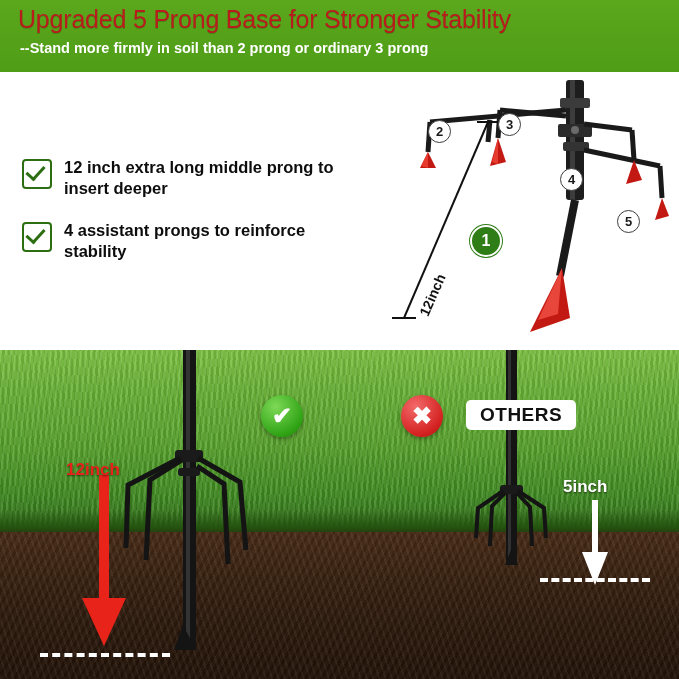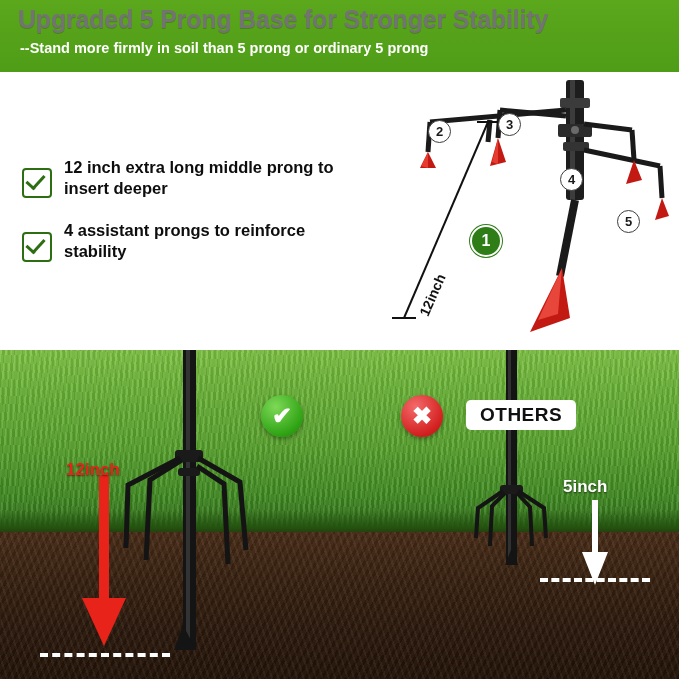--- a/index.html
+++ b/index.html
@@ -17,21 +17,21 @@
     background:#ffffff;
   }
   .header-band{
     position:absolute;left:0;top:0;width:679px;height:72px;
     background:#54a31a;
     background:linear-gradient(180deg,#5ba81d 0%,#4f9c17 100%);
   }
   
   .header-title{
     position:absolute;left:18px;top:5px;
-    font-size:25px;font-weight:bold;color:#737373;
+    font-size:25px;font-weight:normal;color:#b91c1c;
     letter-spacing:-0.2px;white-space:nowrap;
     text-shadow:0 1px 0 rgba(0,0,0,.18);
   }
   .header-sub{
     position:absolute;left:20px;top:40px;
     font-size:14.5px;font-weight:bold;color:#ffffff;
     white-space:nowrap;
   }
 
   
@@ -46,21 +46,21 @@
     clip-path:polygon(150px 0,150px 42px,0 0);
   }
 
   
   .panel-top{
     position:absolute;left:0;top:72px;width:679px;height:278px;
     background:#ffffff;overflow:hidden;
   }
 
   .bullets{position:absolute;left:22px;top:85px;width:350px;}
-  .bullet{display:flex;align-items:flex-end;margin-bottom:22px;}
+  .bullet{display:flex;align-items:flex-start;margin-bottom:22px;}
   .check-box{
     width:26px;height:26px;border:2.5px solid #2d6e12;border-radius:4px;
     position:relative;flex:0 0 auto;margin-top:2px;
   }
   .check-box:after{
     content:"";position:absolute;left:6px;top:1px;width:8px;height:15px;
     border:solid #2d6e12;border-width:0 3.5px 3.5px 0;transform:rotate(42deg);
   }
   .bullet-text{
     margin-left:12px;font-size:16.5px;font-weight:bold;color:#0d0d0d;
@@ -146,21 +146,21 @@
   }
 </style>
 </head>
 <body>
 
 <div class="page">
 
   <div class="header">
     <div class="header-band"></div>
     <div class="header-title">Upgraded 5 Prong Base for Stronger Stability</div>
-    <div class="header-sub">--Stand more firmly in soil than 5 prong or ordinary 5 prong</div>
+    <div class="header-sub">--Stand more firmly in soil than 2 prong or ordinary 3 prong</div>
   </div>
   <div class="accent-left"></div>
   <div class="accent-right"></div>
 
   <div class="panel-top">
 
     <div class="bullets">
       <div class="bullet">
         <div class="check-box"></div>
         <div class="bullet-text">12 inch extra long middle prong to insert deeper</div>

